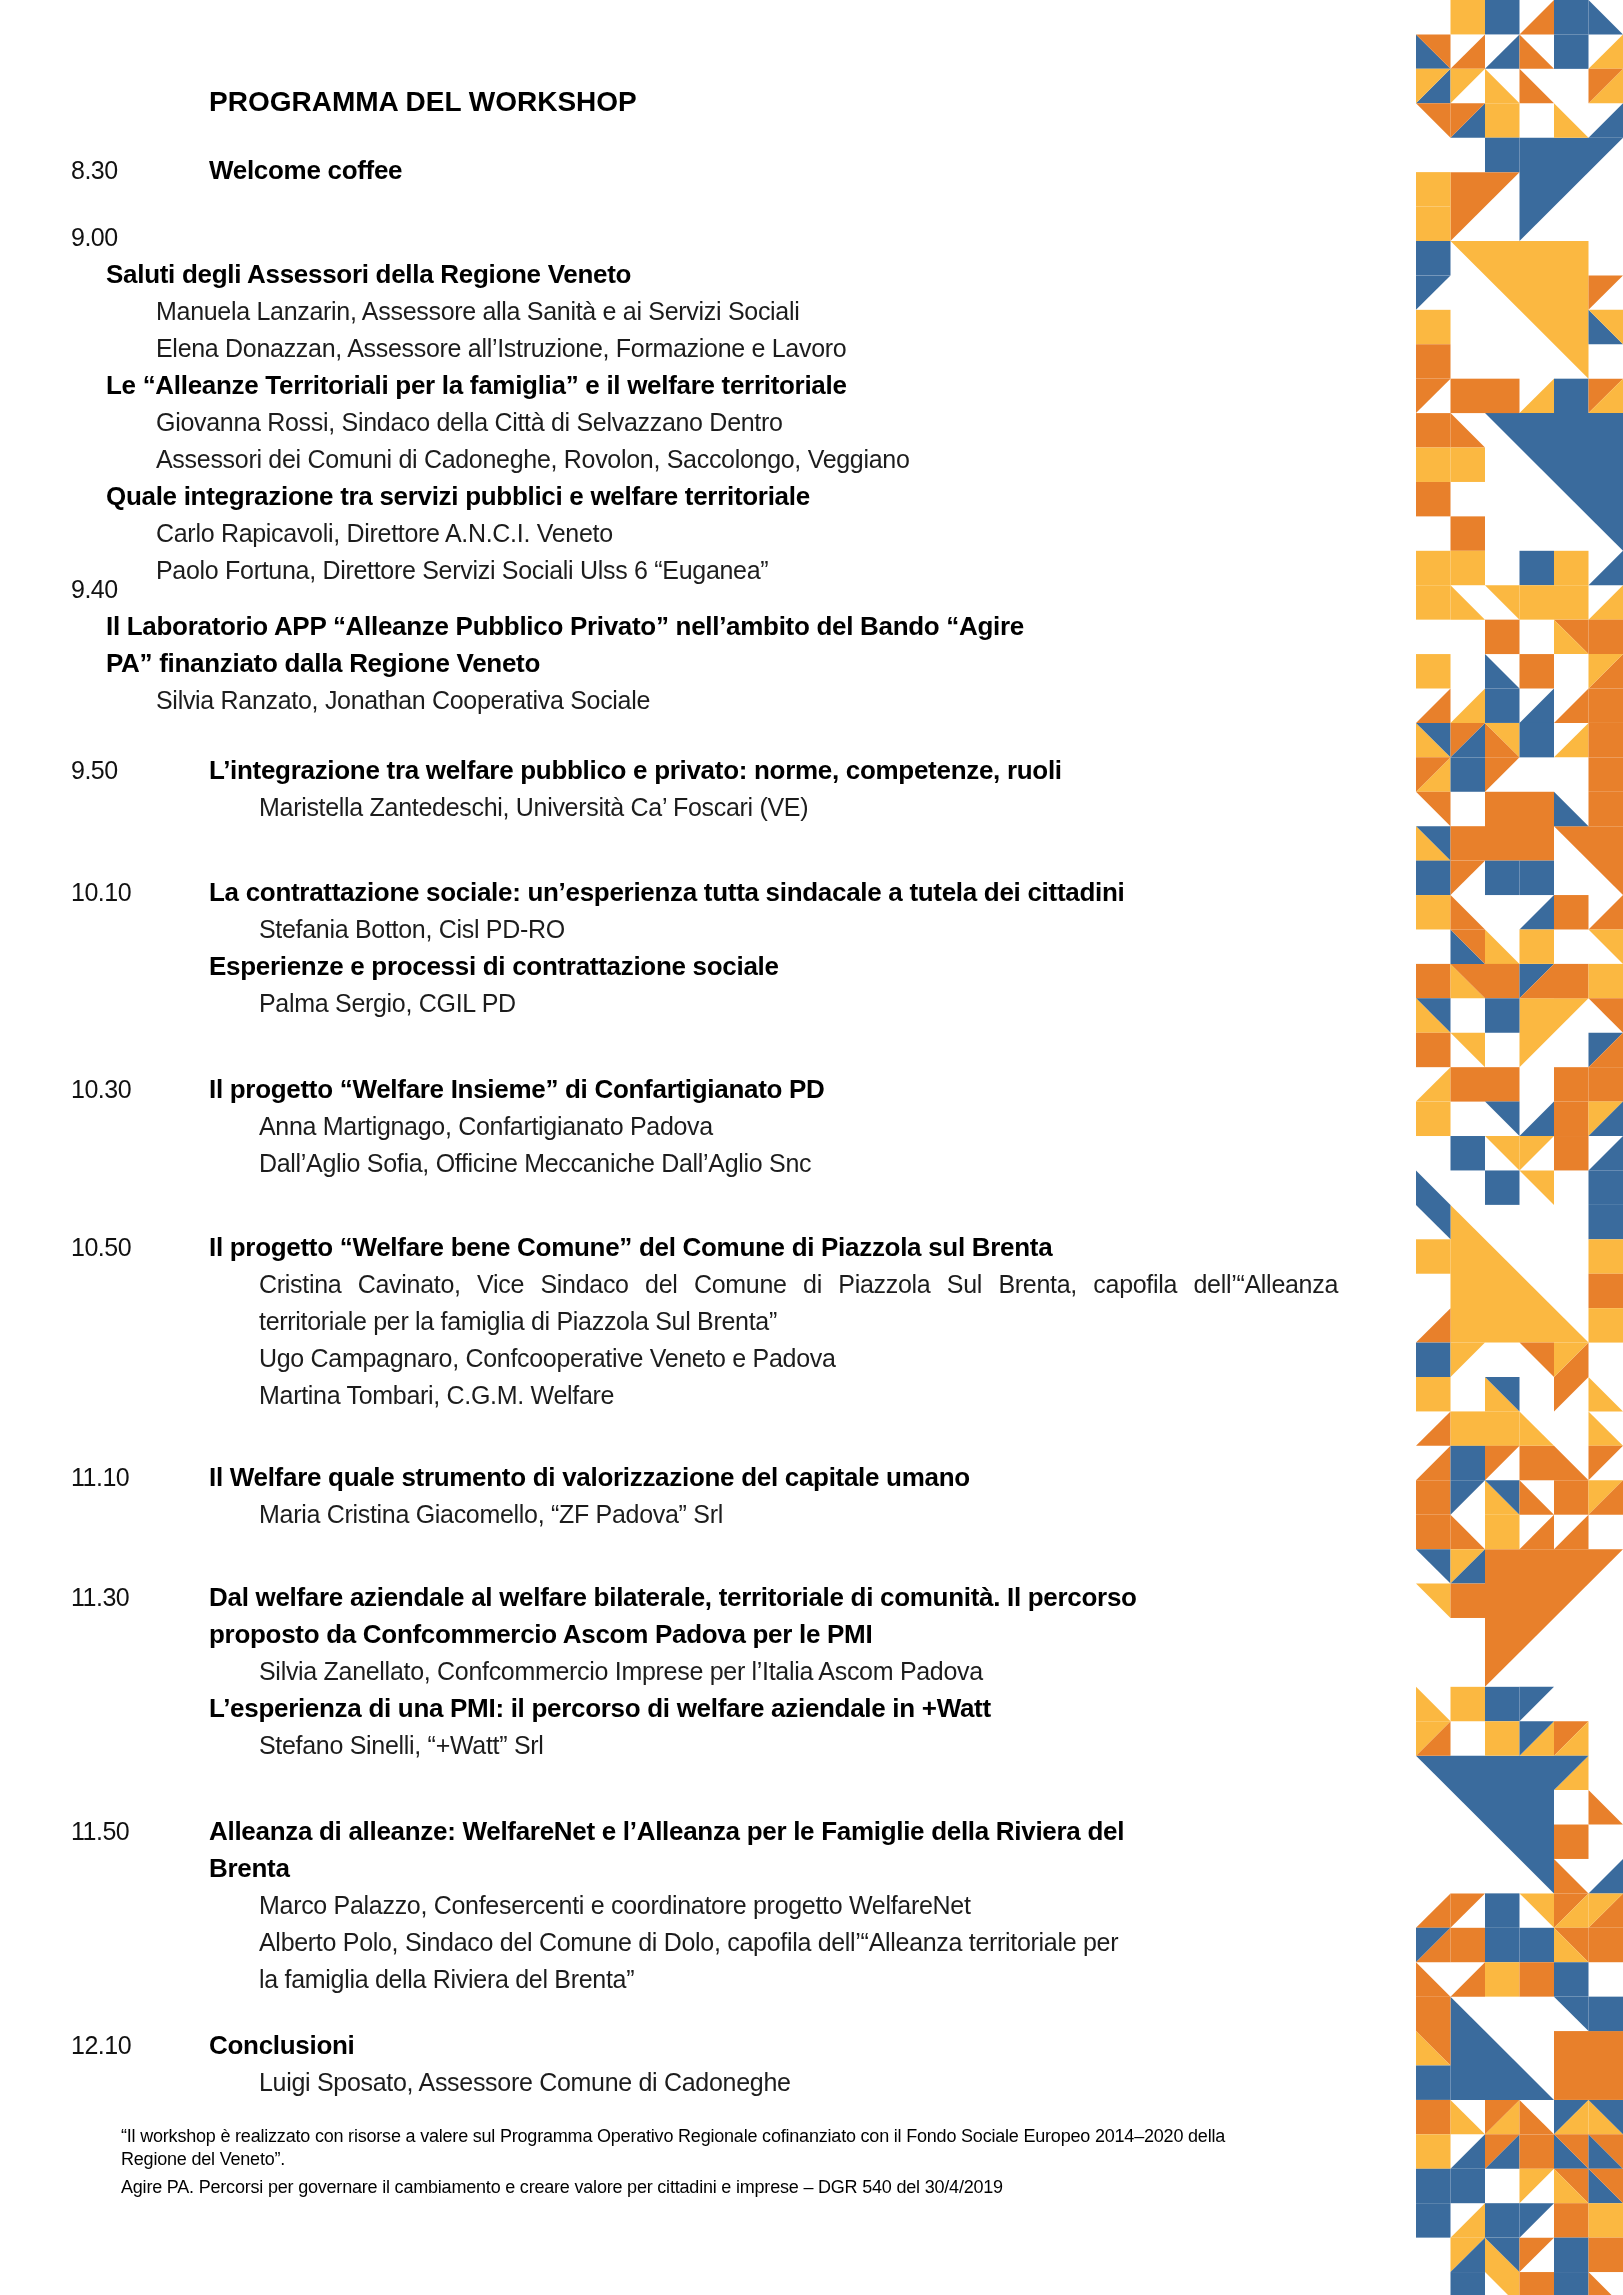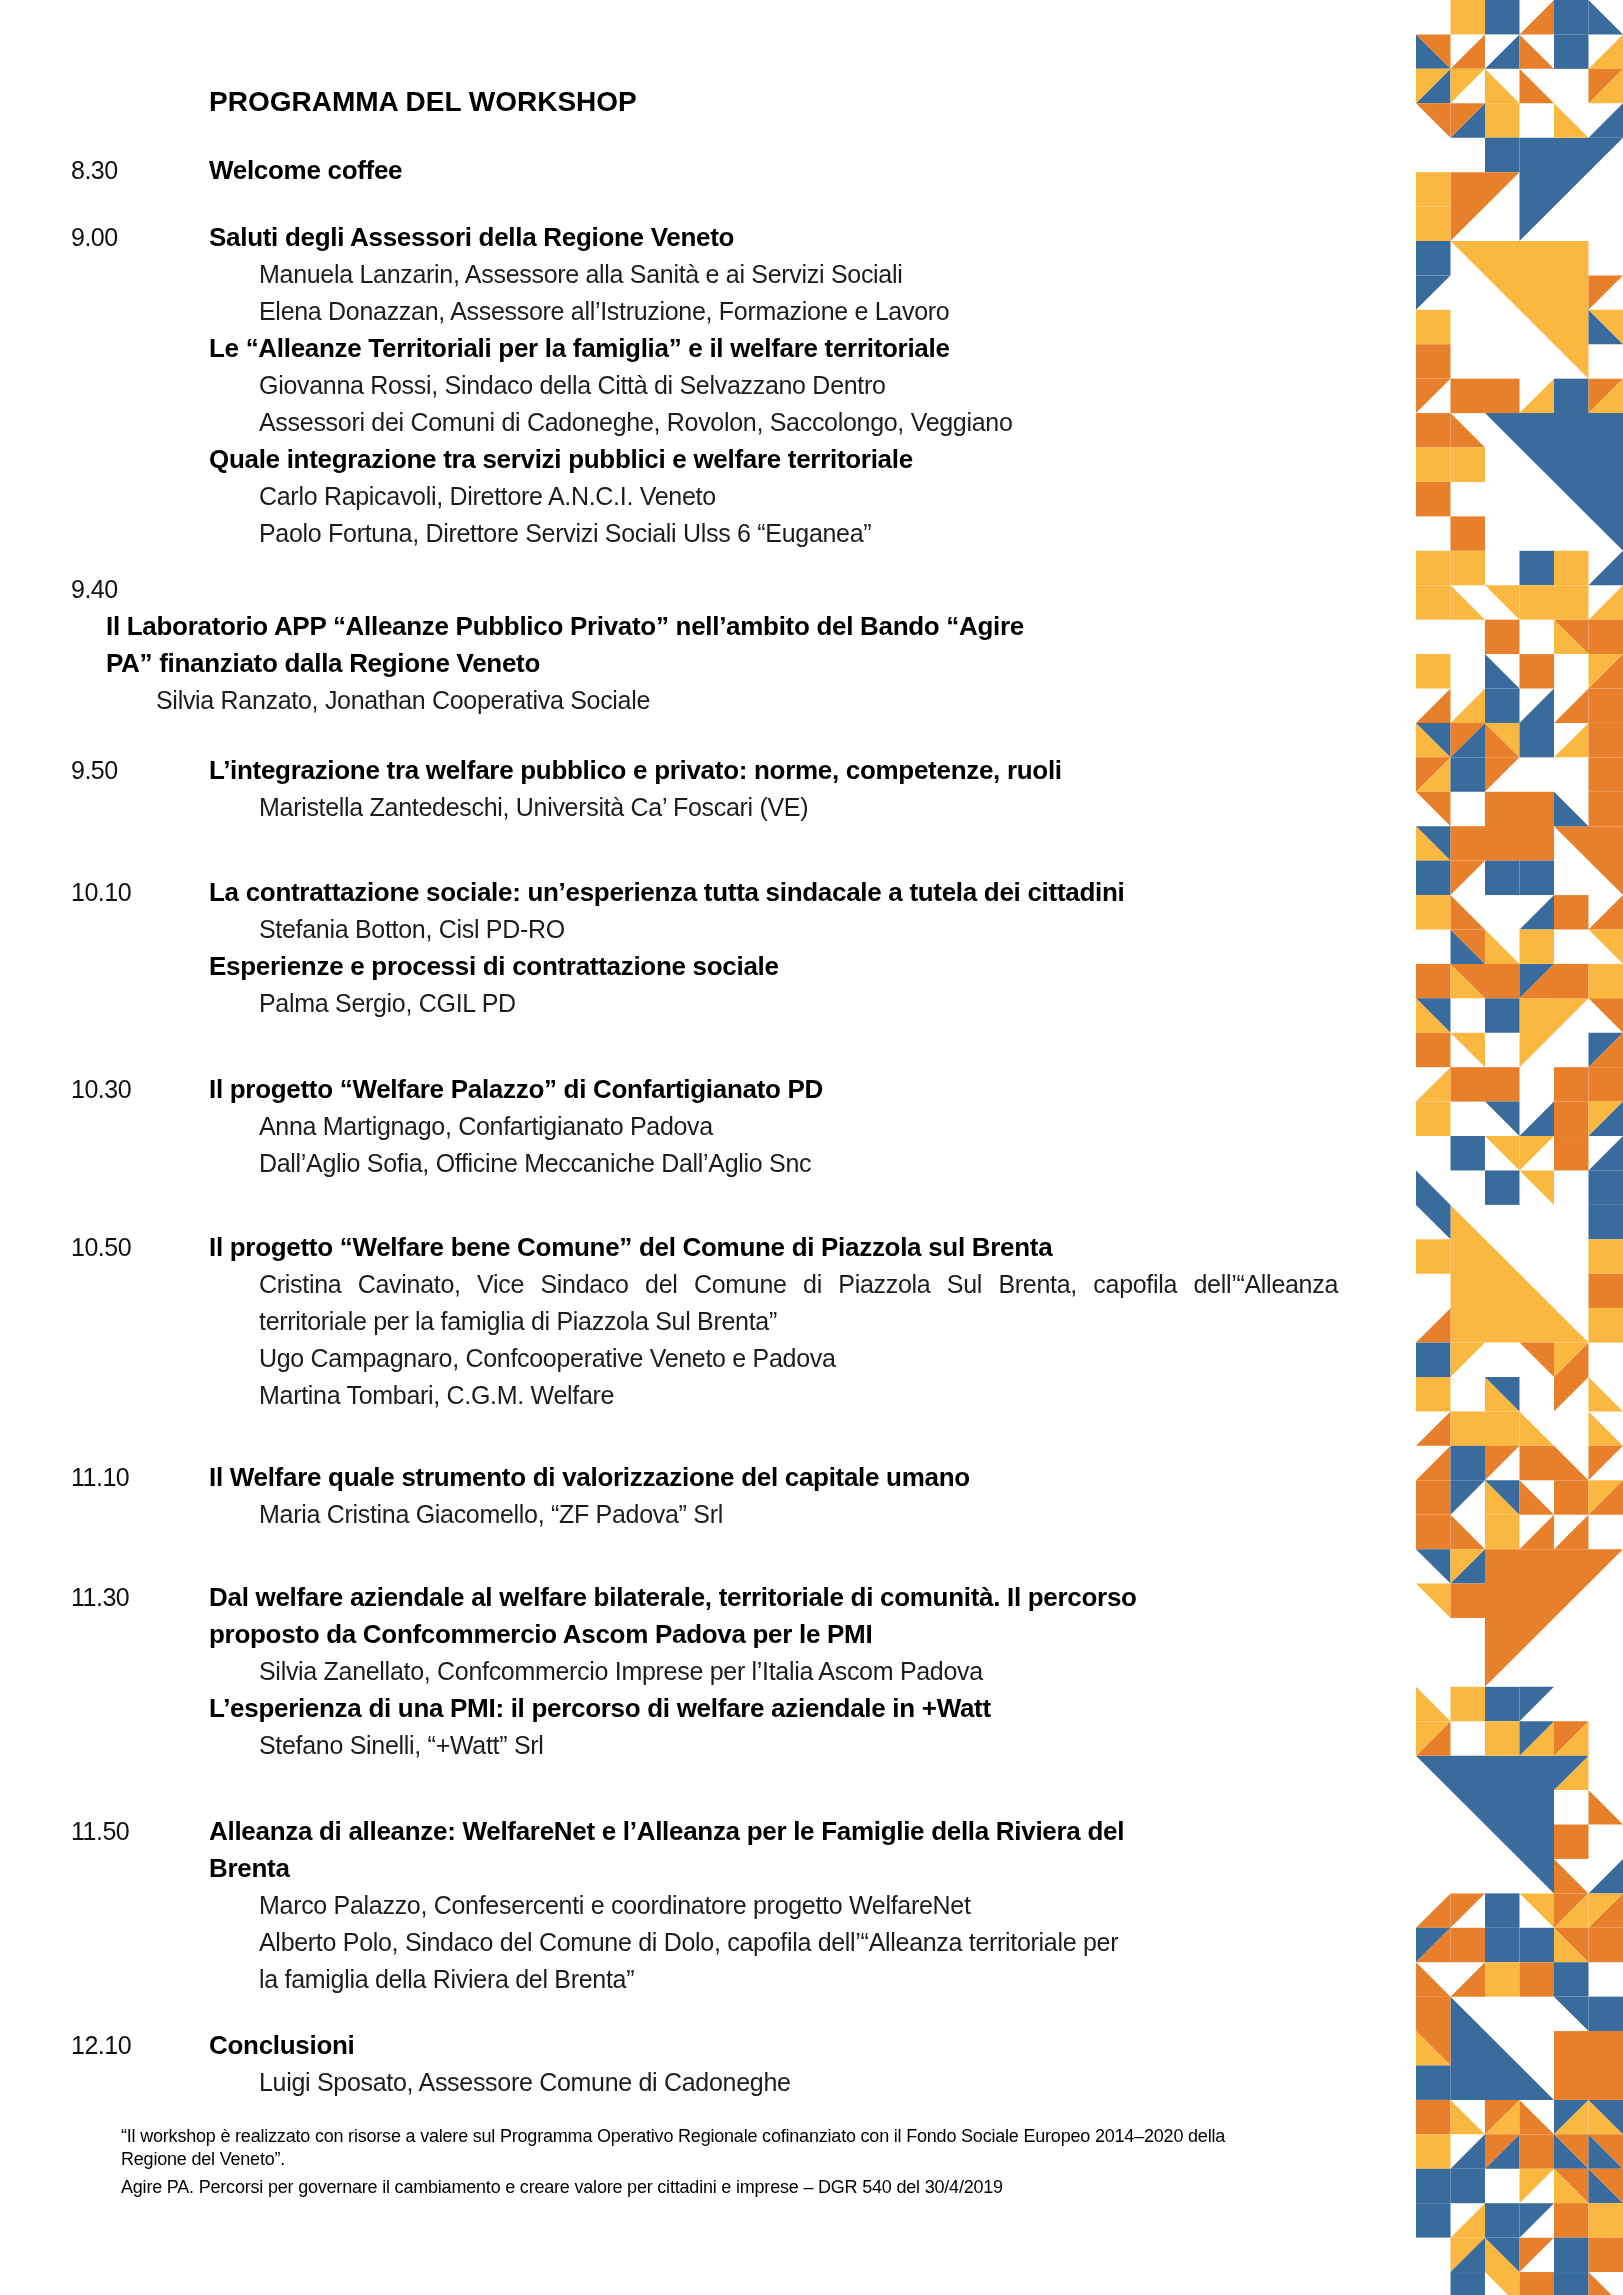--- a/index.html
+++ b/index.html
@@ -112,21 +112,21 @@
   <div class="content">
     <h1 class="page-title">PROGRAMMA DEL WORKSHOP</h1>
 
     <section id="agenda">
         <div class="agenda-item" style="top: 152px;">
           <div class="agenda-time">8.30</div>
           <div class="agenda-body">
             <p class="block title">Welcome coffee</p>
           </div>
         </div>
-        <div class="agenda-item" style="top: 219px;">
+        <div class="agenda-item" style="top: 219px; flex-direction: column;">
           <div class="agenda-time">9.00</div>
           <div class="agenda-body">
             <p class="block title">Saluti degli Assessori della Regione Veneto</p>
             <p class="block speaker">Manuela Lanzarin, Assessore alla Sanità e ai Servizi Sociali</p>
             <p class="block speaker">Elena Donazzan, Assessore all’Istruzione, Formazione e Lavoro</p>
             <p class="block title">Le “Alleanze Territoriali per la famiglia” e il welfare territoriale</p>
             <p class="block speaker">Giovanna Rossi, Sindaco della Città di Selvazzano Dentro</p>
             <p class="block speaker">Assessori dei Comuni di Cadoneghe, Rovolon, Saccolongo, Veggiano</p>
             <p class="block title">Quale integrazione tra servizi pubblici e welfare territoriale</p>
             <p class="block speaker">Carlo Rapicavoli, Direttore A.N.C.I. Veneto</p>
@@ -152,21 +152,21 @@
           <div class="agenda-body">
             <p class="block title">La contrattazione sociale: un’esperienza tutta sindacale a tutela dei cittadini</p>
             <p class="block speaker">Stefania Botton, Cisl PD-RO</p>
             <p class="block title">Esperienze e processi di contrattazione sociale</p>
             <p class="block speaker">Palma Sergio, CGIL PD</p>
           </div>
         </div>
         <div class="agenda-item" style="top: 1071px;">
           <div class="agenda-time">10.30</div>
           <div class="agenda-body">
-            <p class="block title">Il progetto “Welfare Palazzo” di Confartigianato PD</p>
+            <p class="block title">Il progetto “Welfare Insieme” di Confartigianato PD</p>
             <p class="block speaker">Anna Martignago, Confartigianato Padova</p>
             <p class="block speaker">Dall’Aglio Sofia, Officine Meccaniche Dall’Aglio Snc</p>
           </div>
         </div>
         <div class="agenda-item" style="top: 1229px;">
           <div class="agenda-time">10.50</div>
           <div class="agenda-body">
             <p class="block title">Il progetto “Welfare bene Comune” del Comune di Piazzola sul Brenta</p>
             <p class="block speaker justify">Cristina Cavinato, Vice Sindaco del Comune di Piazzola Sul Brenta, capofila dell’“Alleanza territoriale per la famiglia di Piazzola Sul Brenta”</p>
             <p class="block speaker">Ugo Campagnaro, Confcooperative Veneto e Padova</p>

